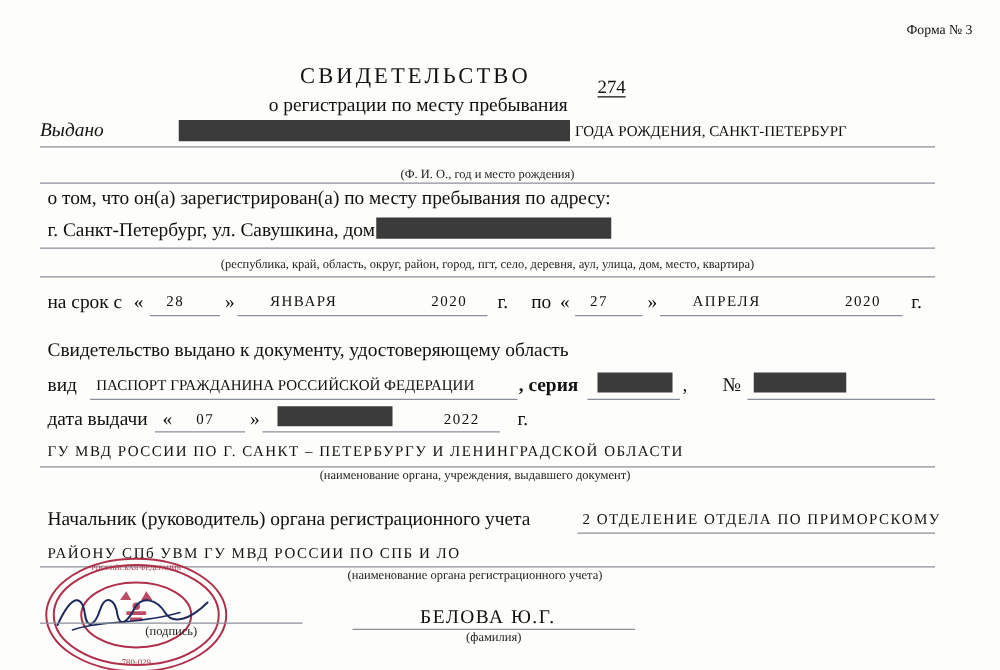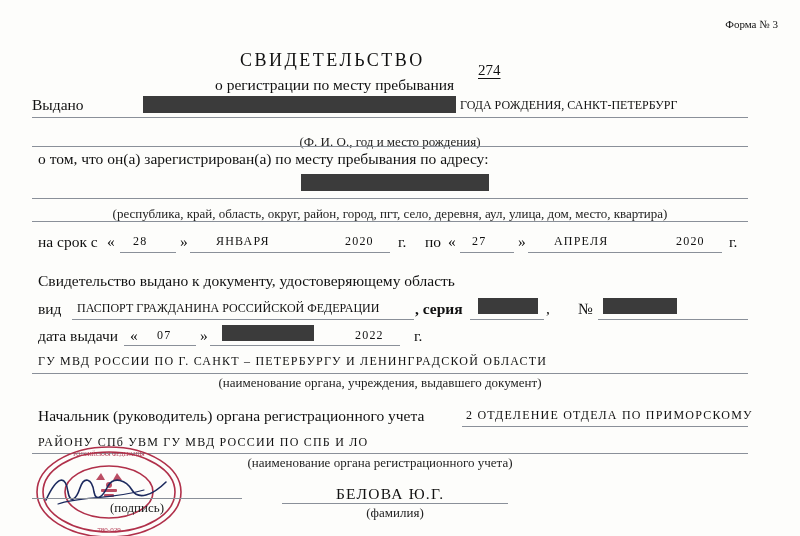--- a/index.html
+++ b/index.html
@@ -35,33 +35,33 @@
     text-underline-offset: 3px;
     margin-top: 10px;
   }
   .title-sub {
     top: 76px; left: 215px;
     font-size: 15.5px;
   }
   .lbl { font-size: 15.5px; }
   .lbl-sm { font-size: 12px; }
   .caption {
-    font-size: 13px;
+    font-size: 10px;
     text-align: center;
     color: #222;
   }
   .rule {
     border-bottom: 1px solid #8a9099;
     height: 0;
   }
   .redact {
     background: #3b3b3b;
     height: 14px;
   }
-  .row-vydano { top: 96px; left: 32px; }
+  .row-vydano { top: 96px; left: 32px; font-style: italic; }
 
   
   .stamp {
     left: 34px; top: 440px;
     width: 150px; height: 98px;
   }
   .stamp svg { display: block; }
   .sig {
     left: 40px; top: 470px;
     width: 140px; height: 40px;
@@ -83,20 +83,21 @@
   <div class="abs row-vydano lbl">Выдано</div>
   <div class="abs redact" style="left:143px; top:96px; width:313px; height:17px;"></div>
   <div class="abs lbl-sm" style="left:460px; top:98px;">ГОДА РОЖДЕНИЯ, САНКТ-ПЕТЕРБУРГ</div>
   <div class="abs rule" style="left:32px; top:117px; width:716px;"></div>
 
   <div class="abs caption" style="left:32px; top:134px; width:716px;">(Ф. И. О., год и место рождения)</div>
   <div class="abs rule" style="left:32px; top:146px; width:716px;"></div>
 
   <div class="abs lbl" style="left:38px; top:150px;">о том, что он(а) зарегистрирован(а) по месту пребывания по адресу:</div>
 
+  <div class="abs lbl" style="left:38px; top:176px;">г. Санкт-Петербург, ул. Савушкина, дом</div>
   <div class="abs redact" style="left:301px; top:174px; width:188px; height:17px;"></div>
   <div class="abs rule" style="left:32px; top:198px; width:716px;"></div>
 
   <div class="abs caption" style="left:32px; top:206px; width:716px;">(республика, край, область, округ, район, город, пгт, село, деревня, аул, улица, дом, место, квартира)</div>
   <div class="abs rule" style="left:32px; top:221px; width:716px;"></div>
 
   <div class="abs lbl" style="left:38px; top:233px;">на срок с</div>
   <div class="abs lbl" style="left:107px; top:233px;">«</div>
   <div class="abs lbl-sm spacing-wide" style="left:133px; top:234px;">28</div>
   <div class="abs lbl" style="left:180px; top:233px;">»</div>

